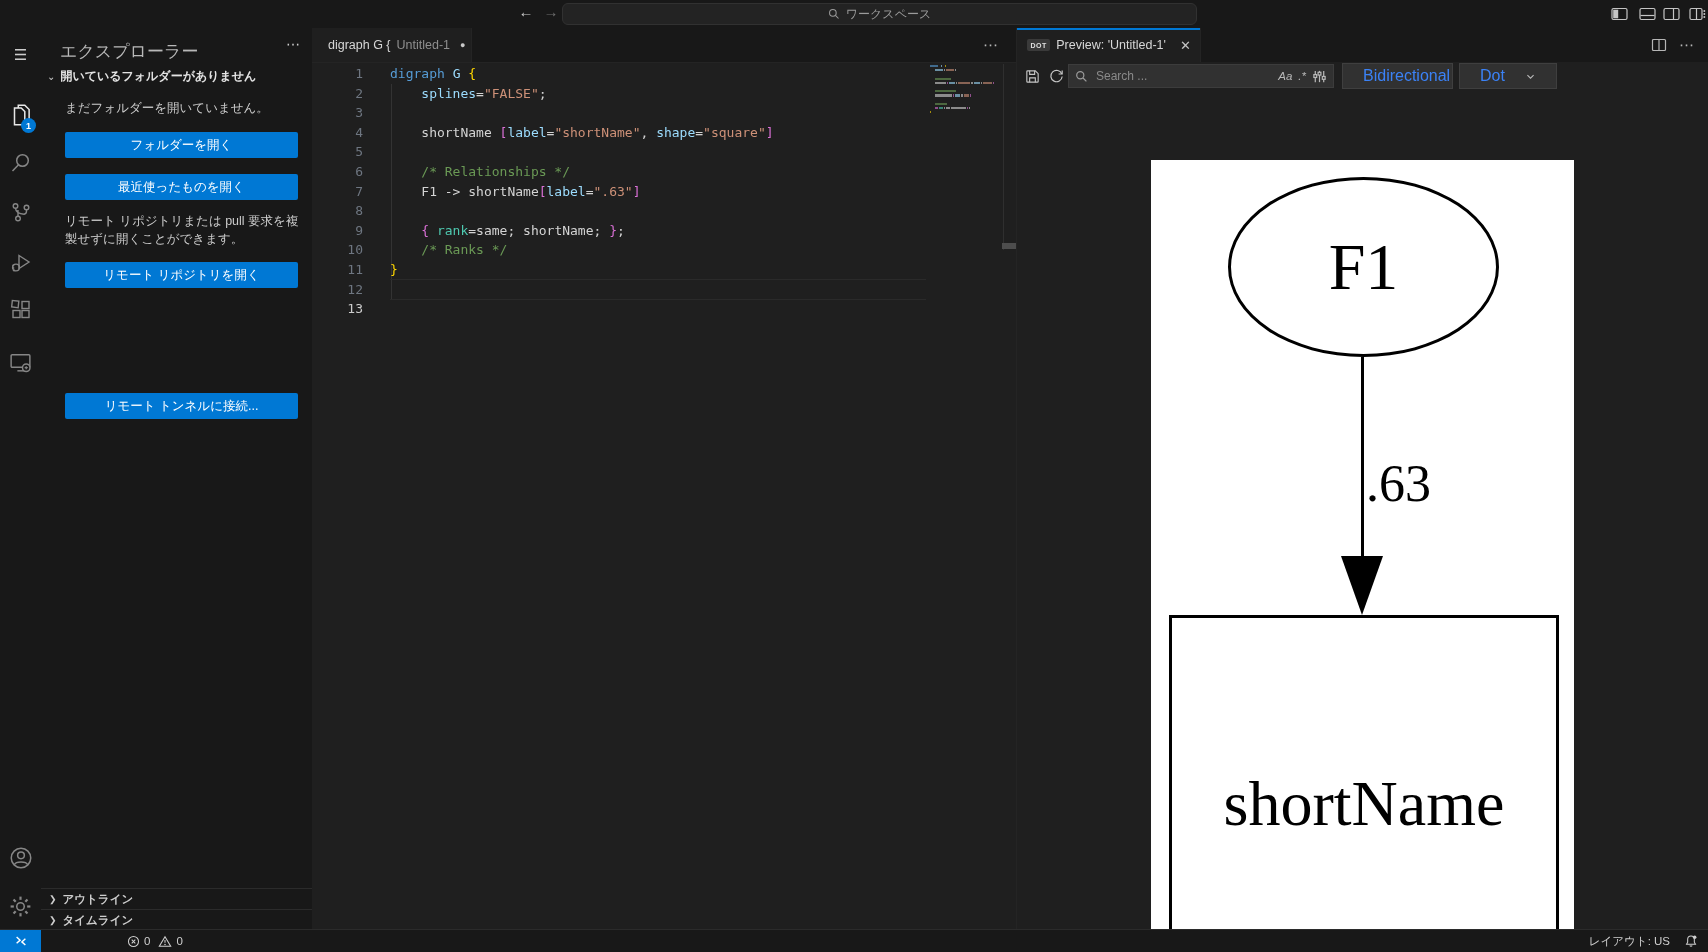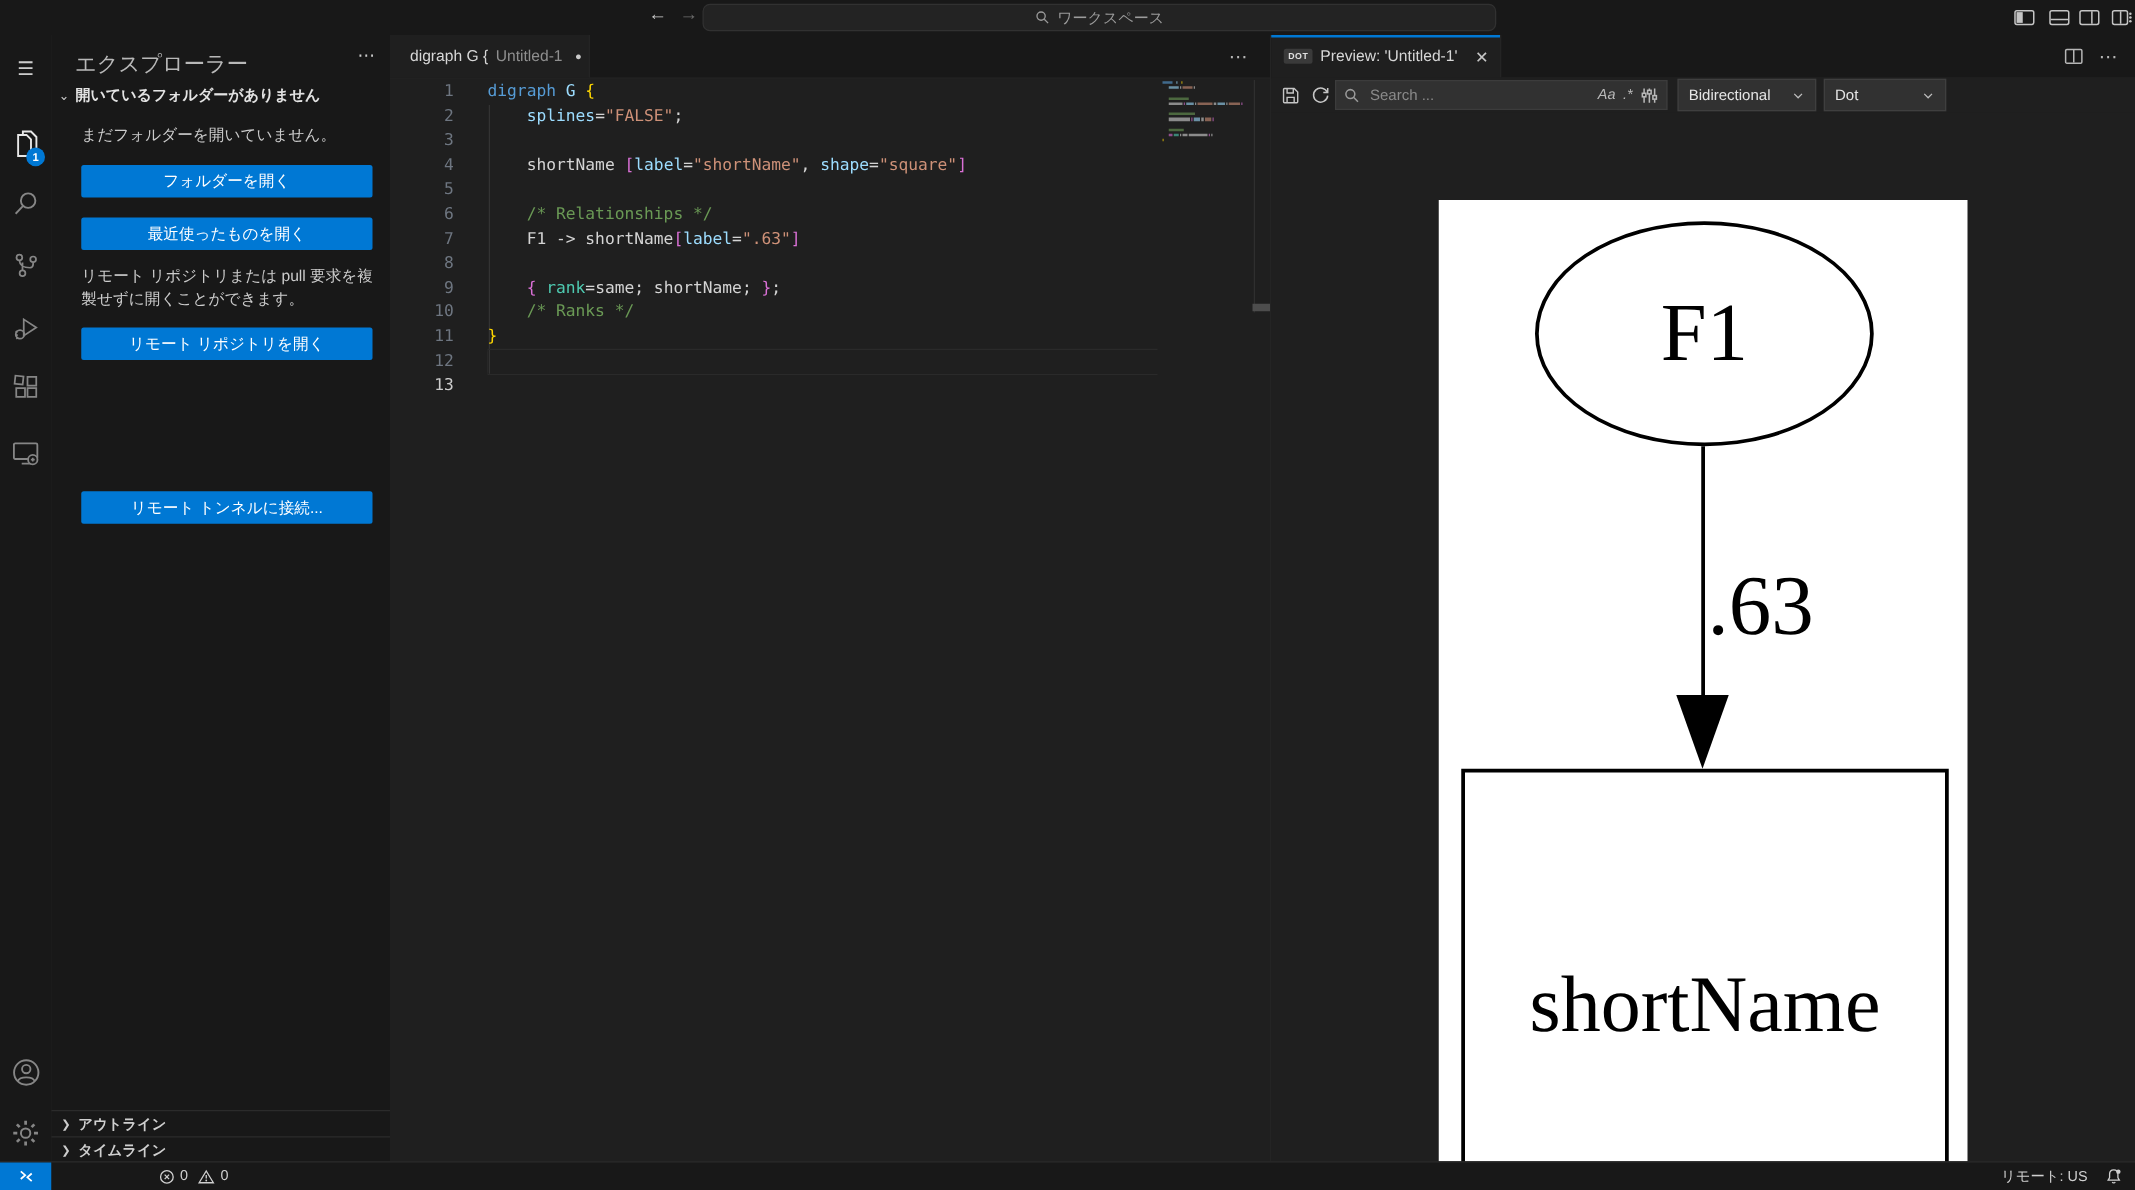--- a/index.html
+++ b/index.html
@@ -64,30 +64,30 @@
   .dot-chip{background:#3a3a3a;color:#e0e0e0;font-size:7px;font-weight:700;border-radius:2px;padding:2.5px 3.5px;letter-spacing:.5px;}
   .tab .close{color:#c5c5c5;font-size:13px;margin-left:8px;}
   .ptoolbar{position:absolute;left:0;top:34px;right:0;height:28px;background:#1f1f1f;display:flex;align-items:center;}
   .ptb-icon{color:#c5c5c5;width:17px;height:17px;margin-left:7px;}
   .psearch{position:absolute;left:51px;top:2px;width:266px;height:24px;background:#313131;border:1px solid #3c3c3c;
        box-sizing:border-box;display:flex;align-items:center;padding:0 6px;gap:6px;}
   .psearch input{flex:1;background:transparent;border:none;outline:none;color:#cccccc;font-size:12px;font-family:inherit;min-width:0;}
   .psearch input::placeholder{color:#8a8a8a;}
   .ps-opt{color:#b9b9b9;font-size:11.5px;white-space:nowrap;font-style:italic;}
   .vs-select{position:absolute;top:1px;height:26px;background:#313131;border:1px solid #3f3f3f;box-sizing:border-box;
-       display:flex;align-items:center;justify-content:space-between;padding:0 8px;color:#e5e5e5;font-size:12px;}
+       display:flex;align-items:center;justify-content:space-between;padding:0 20px;color:#3b82f6;font-size:16px;}
   .pcontent{position:absolute;left:0;top:62px;right:0;bottom:0;background:#1f1f1f;}
   .canvas{position:absolute;left:134px;top:70px;width:423px;height:832px;background:#ffffff;overflow:hidden;
        font-family:"Liberation Serif","DejaVu Serif",serif;color:#000;}
   .gv-ellipse{position:absolute;left:77px;top:17px;width:271px;height:180px;border:3px solid #000;border-radius:50%;
        box-sizing:border-box;display:flex;align-items:center;justify-content:center;font-size:66px;}
   .gv-edge{position:absolute;left:210px;top:197px;width:3px;height:200px;background:#000;}
   .gv-arrow{position:absolute;left:190px;top:396px;width:0;height:0;border-left:21px solid transparent;
        border-right:21px solid transparent;border-top:59px solid #000;}
-  .gv-elabel{position:absolute;left:215px;top:296px;font-size:68px;line-height:56px;}
+  .gv-elabel{position:absolute;left:215px;top:296px;font-size:52px;line-height:56px;}
   .gv-box{position:absolute;left:18px;top:455px;width:390px;height:377px;border:3.5px solid #000;box-sizing:border-box;
        display:flex;align-items:center;justify-content:center;font-size:64px;}
   
   .statusbar{position:absolute;left:0;bottom:0;width:1708px;height:22px;background:#181818;border-top:1px solid #2b2b2b;
        font-size:11.5px;color:#cfcfcf;}
   .remote{position:absolute;left:0;top:0;width:41px;height:22px;background:#0078d4;color:#fff;display:flex;align-items:center;justify-content:center;}
   .problems{position:absolute;left:127px;top:0;height:22px;display:flex;align-items:center;gap:4px;}
   .sb-right{position:absolute;right:10px;top:0;height:22px;display:flex;align-items:center;gap:14px;}
 </style>
 </head>
@@ -391,21 +391,21 @@
         </svg>
       <span>0</span>
       <svg width="14" height="13" viewBox="0 0 16 16" style="margin-left:4px;">
           <path d="M8 2.2L15 13.8H1z" fill="none" stroke="#cfcfcf" stroke-width="1.3"></path>
           <line x1="8" y1="6.2" x2="8" y2="9.6" stroke="#cfcfcf" stroke-width="1.3"></line>
           <circle cx="8" cy="11.6" r=".9" fill="#cfcfcf"></circle>
         </svg>
       <span>0</span>
     </div>
     <div class="sb-right">
-      <span>リモート: US</span>
+      <span>レイアウト: US</span>
       <svg width="14" height="14" viewBox="0 0 16 16">
           <path d="M8 2.2c-2.3 0-3.8 1.6-3.8 3.9v3.2L2.9 11.6h10.2l-1.3-2.3V6.1c0-2.3-1.5-3.9-3.8-3.9z" fill="none" stroke="#cfcfcf" stroke-width="1.2"></path>
           <path d="M6.7 13.2a1.4 1.4 0 0 0 2.6 0" fill="none" stroke="#cfcfcf" stroke-width="1.2"></path>
           <circle cx="12.2" cy="3.8" r="2" fill="#cfcfcf"></circle>
         </svg>
     </div>
   </div>
 
 </div>
 

